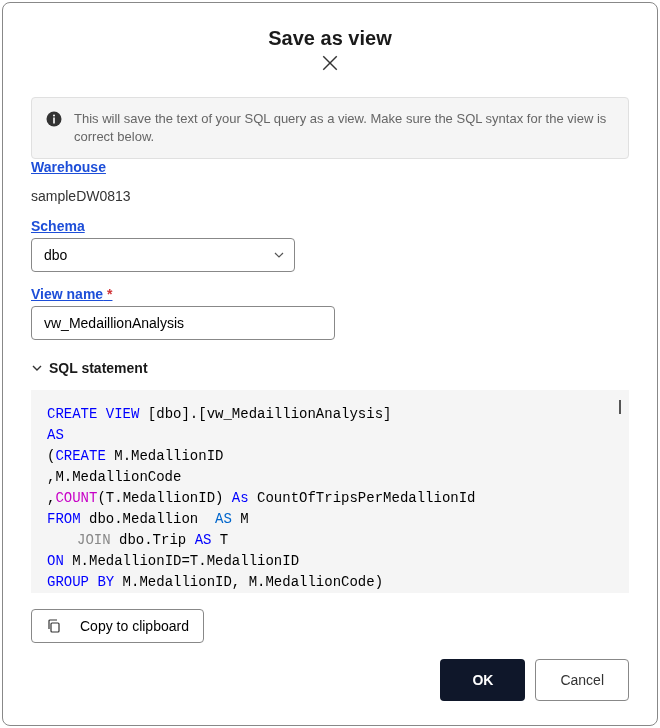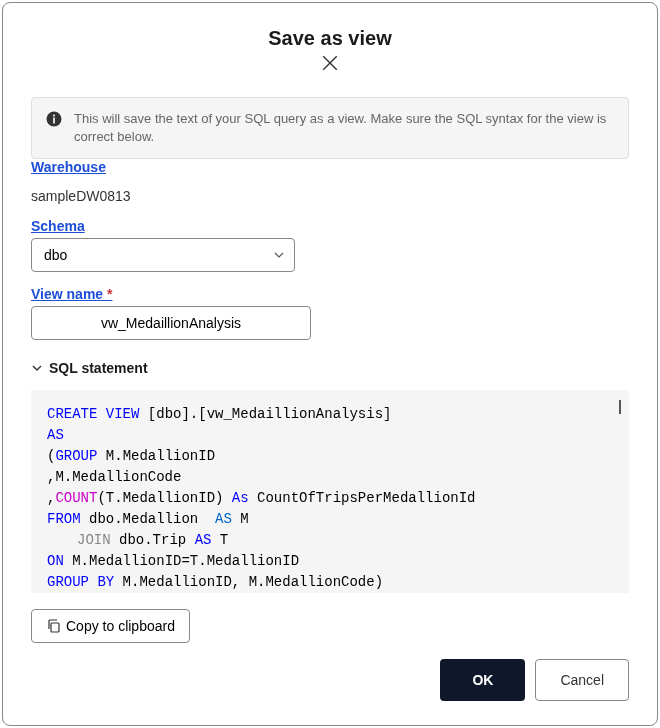--- a/index.html
+++ b/index.html
@@ -101,28 +101,27 @@
       font-family: inherit;
     }
     .select-chevron {
       position: absolute;
       right: 10px;
       top: 50%;
       transform: translateY(-50%);
       pointer-events: none;
     }
     .text-input {
-      width: 280px;
-      padding: 8px 28px;
+      width: 304px;
+      padding: 8px 12px;
       border: 1px solid #888;
       border-radius: 4px;
       font-size: 14px;
       margin-bottom: 20px;
       font-family: inherit;
-      text-align: center;
     }
     .sql-section-header {
       display: flex;
       align-items: center;
       gap: 6px;
       cursor: pointer;
       margin-bottom: 14px;
       text-align: right;
     }
     .sql-section-title {
@@ -151,21 +150,21 @@
       height: 14px;
       background: #555;
     }
     .kw1 { color: #0000ff; }
     .kw2 { color: #0066cc; }
     .kw3 { color: #888; margin-left: 30px; }
     .func { color: #c700c7; }
     .copy-btn {
       display: inline-flex;
       align-items: center;
-      gap: 4px;
+      gap: 18px;
       padding: 8px 14px;
       border: 1px solid #888;
       border-radius: 4px;
       background: #fff;
       cursor: pointer;
       font-size: 14px;
       font-family: inherit;
       margin-bottom: 16px;
       width: fit-content;
     }
@@ -235,21 +234,21 @@
 
   <div class="sql-section-header">
     <svg width="12" height="12" viewBox="0 0 12 12" fill="none" stroke="#333" stroke-width="1.4">
       <polyline points="2,4 6,8 10,4"></polyline>
     </svg>
     <span class="sql-section-title">SQL statement</span>
   </div>
 
   <div class="sql-code-block"><span class="kw1">CREATE VIEW</span><span> [dbo].[vw_MedaillionAnalysis]</span>
 <span class="kw1">AS</span>
-(<span class="kw1">GROUP</span><span> M.MedallionID</span>
+(<span class="kw1">CREATE</span><span> M.MedallionID</span>
 <span>,M.MedallionCode</span>
 <span>,</span><span class="func">COUNT</span><span>(T.MedallionID) </span><span class="kw1">As</span><span> CountOfTripsPerMedallionId</span>
 <span class="kw1">FROM</span><span> dbo.Medallion  </span><span class="kw2">AS</span><span> M</span>
 <span class="kw3">JOIN</span><span> dbo.Trip </span><span class="kw1">AS</span><span> T</span>
 <span class="kw1">ON</span><span> M.MedallionID=T.MedallionID</span>
 <span class="kw1">GROUP BY</span><span> M.MedallionID, M.MedallionCode)</span>
 
 
 </div>
 

